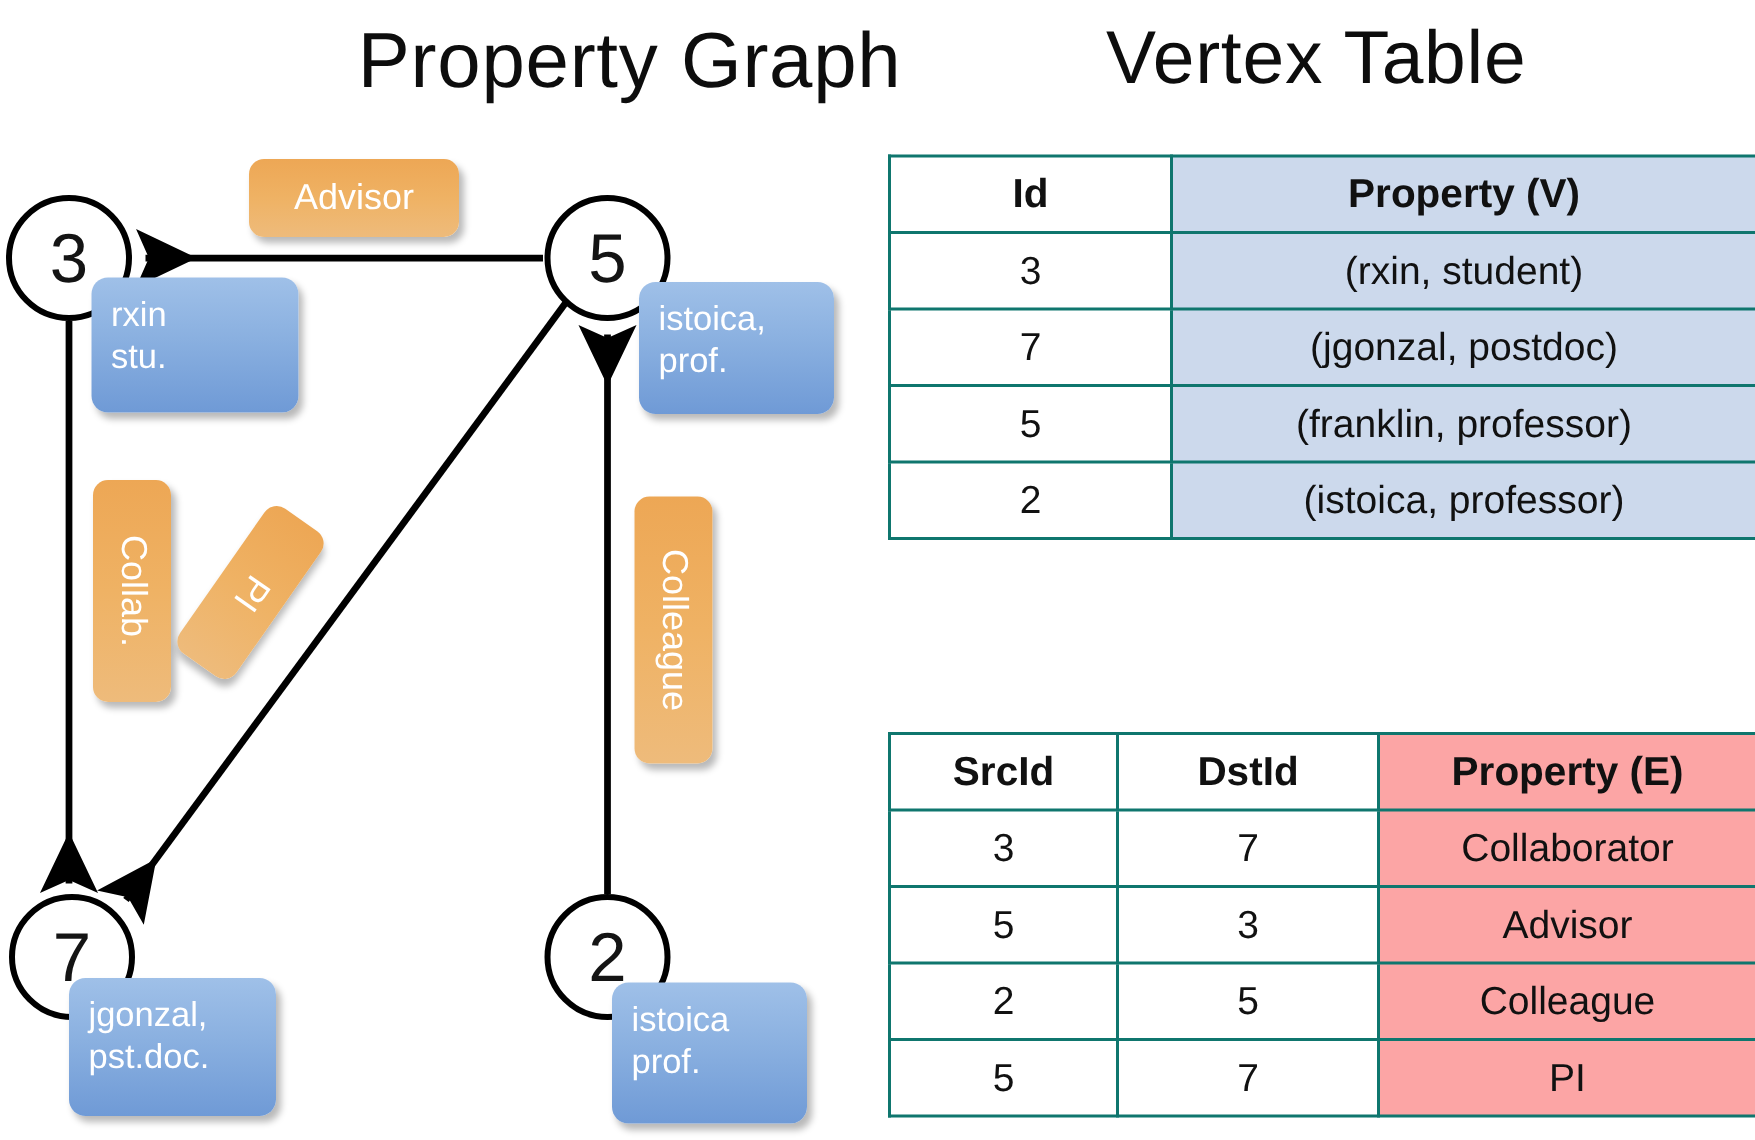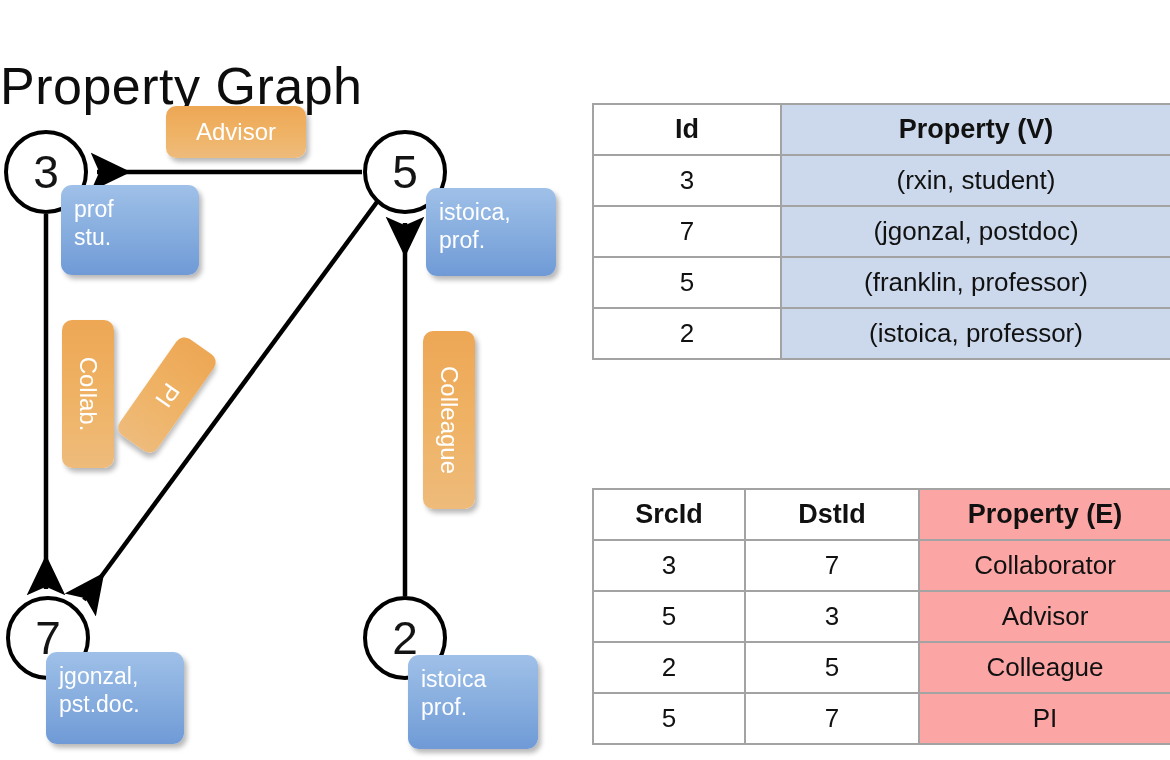--- a/index.html
+++ b/index.html
@@ -26,26 +26,25 @@
   
   .title {
     position: absolute;
     font-family: "Liberation Sans", sans-serif;
     font-weight: 300;
     color: #0d0d0d;
     white-space: nowrap;
     letter-spacing: 0.5px;
   }
   #title-property-graph {
-    left: 0; top: 10px;
-    width: 585px;
-    text-align: left;
+    left: 16px; top: 10px;
+    width: 585px;
+    text-align: right;
     font-size: 52px;
     line-height: 62px;
-    margin-top: 45px;
   }
   #title-vertex-table {
     left: 585px; top: 8px;
     width: 585px;
     text-align: center;
     font-size: 50px;
     line-height: 60px;
   }
   #title-edge-table {
     left: 585px; top: 400px;
@@ -126,21 +125,21 @@
   .rot-pi  .eprop-inner { transform: rotate(90deg); }
 
   
   .tbl {
     position: absolute;
     border-collapse: collapse;
     table-layout: fixed;
     font-family: "Liberation Sans", sans-serif;
   }
   .tbl td, .tbl th {
-    border: 2px solid #a3a3a3;
+    border: 2px solid #0f766e;
     text-align: center;
     font-weight: 400;
     font-size: 26px;
     color: #111111;
     padding: 0;
     height: 51px;
     box-sizing: border-box;
   }
   .tbl th { font-weight: 700; font-size: 27px; }
   .hdr-blue, .cell-blue { background: #ccd9ec; margin-top: 12px; }
@@ -155,20 +154,21 @@
   #edge-table col.c-dst  { width: 174px; }
   #edge-table col.c-eprop{ width: 252px; }
 </style>
 </head>
 <body>
 
 <div id="root">
 
   <div class="title" id="title-property-graph">Property Graph</div>
 
+  <div class="title" id="title-vertex-table">Vertex Table</div>
 
 
   <div id="graph-panel">
 
     <svg id="graph-edges" viewBox="0 0 585 760">
       <defs>
         <marker id="arrowhead" markerWidth="9" markerHeight="9" refX="7.6" refY="4.5" orient="auto" markerUnits="strokeWidth">
           <path d="M0,4.5 L9,0.2 L7.1,4.5 L9,8.8 Z" fill="#000000"></path>
         </marker>
       </defs>
@@ -181,21 +181,21 @@
 
       <line x1="405" y1="596" x2="405" y2="223" stroke="#000000" stroke-width="4.5" marker-end="url(#arrowhead)"></line>
     </svg>
 
     <div class="node" id="node-3" style="left:4px;  top:130px;">3</div>
     <div class="node" id="node-5" style="left:363px;top:130px;">5</div>
     <div class="node" id="node-7" style="left:6px;  top:596px;">7</div>
     <div class="node" id="node-2" style="left:363px;top:596px;">2</div>
 
     <div class="vprop" style="left:61px; top:185px; width:138px; height:90px;">
-      <div>prof</div>
+      <div>rxin</div>
       <div>stu.</div>
     </div>
 
     <div class="vprop" style="left:426px; top:188px; width:130px; height:88px;">
       <div>istoica,</div>
       <div>prof.</div>
     </div>
 
     <div class="vprop" style="left:46px; top:652px; width:138px; height:92px;">
       <div>jgonzal,</div>

